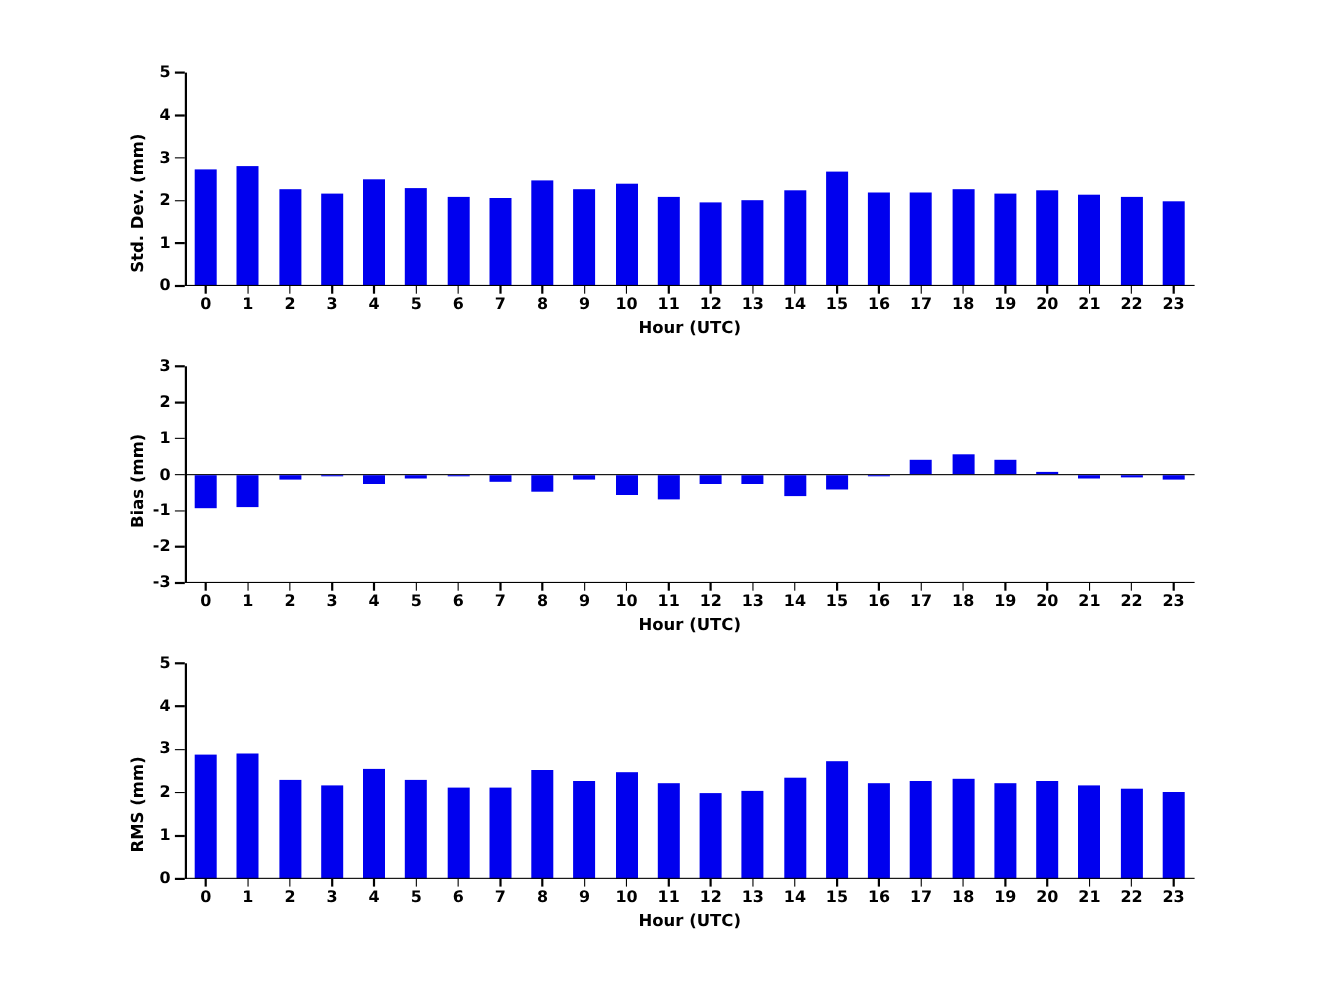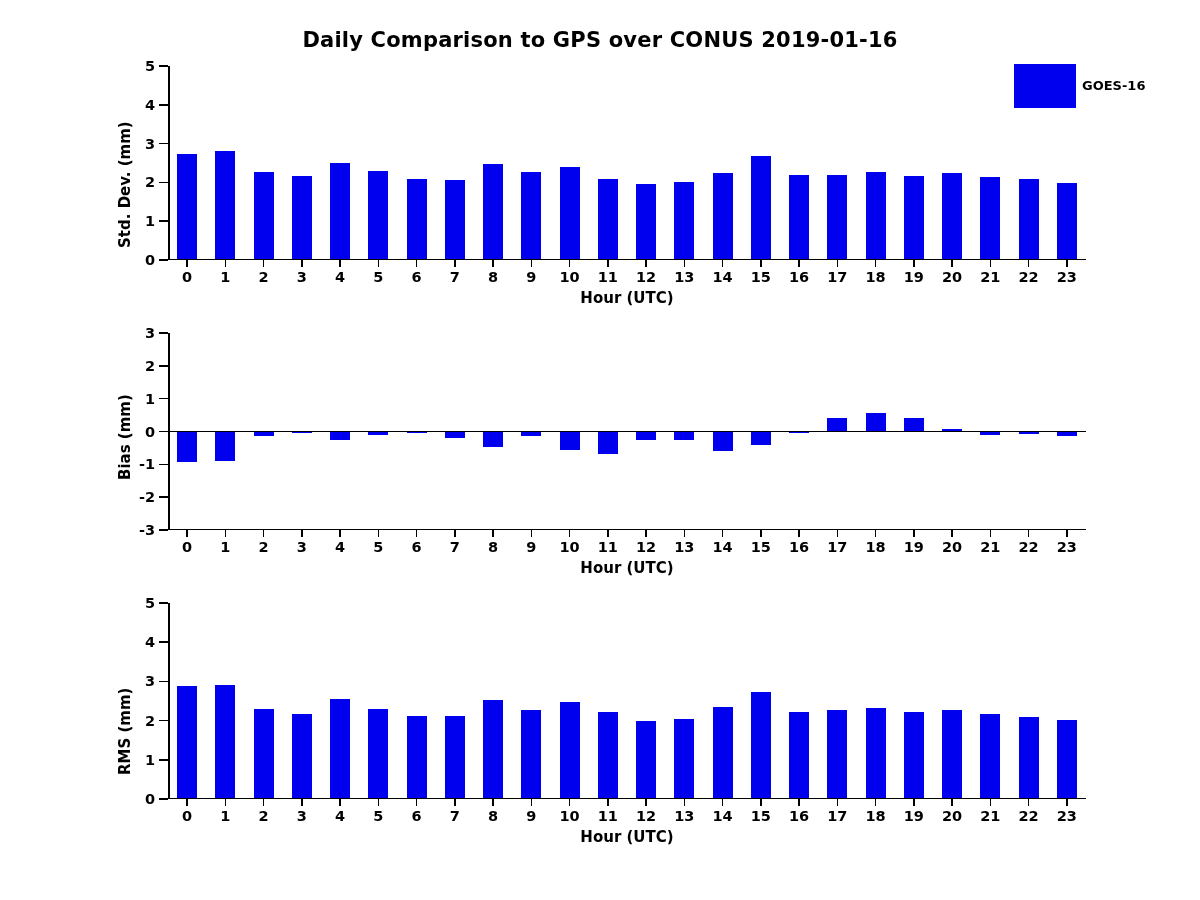--- a/index.html
+++ b/index.html
@@ -138,26 +138,21 @@
     font-size: 15px;
     font-weight: bold;
     white-space: nowrap;
   }
 </style>
 </head>
 <body>
 
 <div class="figure">
 
-  <div class="fig-title">Daily Comparison to GPS over CONUS 2019-01-16</div>
-
-  <div class="legend">
-    <div class="legend-swatch"></div>
-    <div class="legend-label">GOES-16</div>
-  </div>
+
 
   <div class="panel" id="panel-0" style="left:168px; top:66px; width:918px; height:194px;">
     <div class="plot-area">
         <div class="tick-y" style="top: 193.25px;"></div>
         <div class="tick-y-label" style="top: 194px;">0</div>
         <div class="tick-y" style="top: 154.45px;"></div>
         <div class="tick-y-label" style="top: 155.2px;">1</div>
         <div class="tick-y" style="top: 115.65px;"></div>
         <div class="tick-y-label" style="top: 116.4px;">2</div>
         <div class="tick-y" style="top: 76.85px;"></div>

